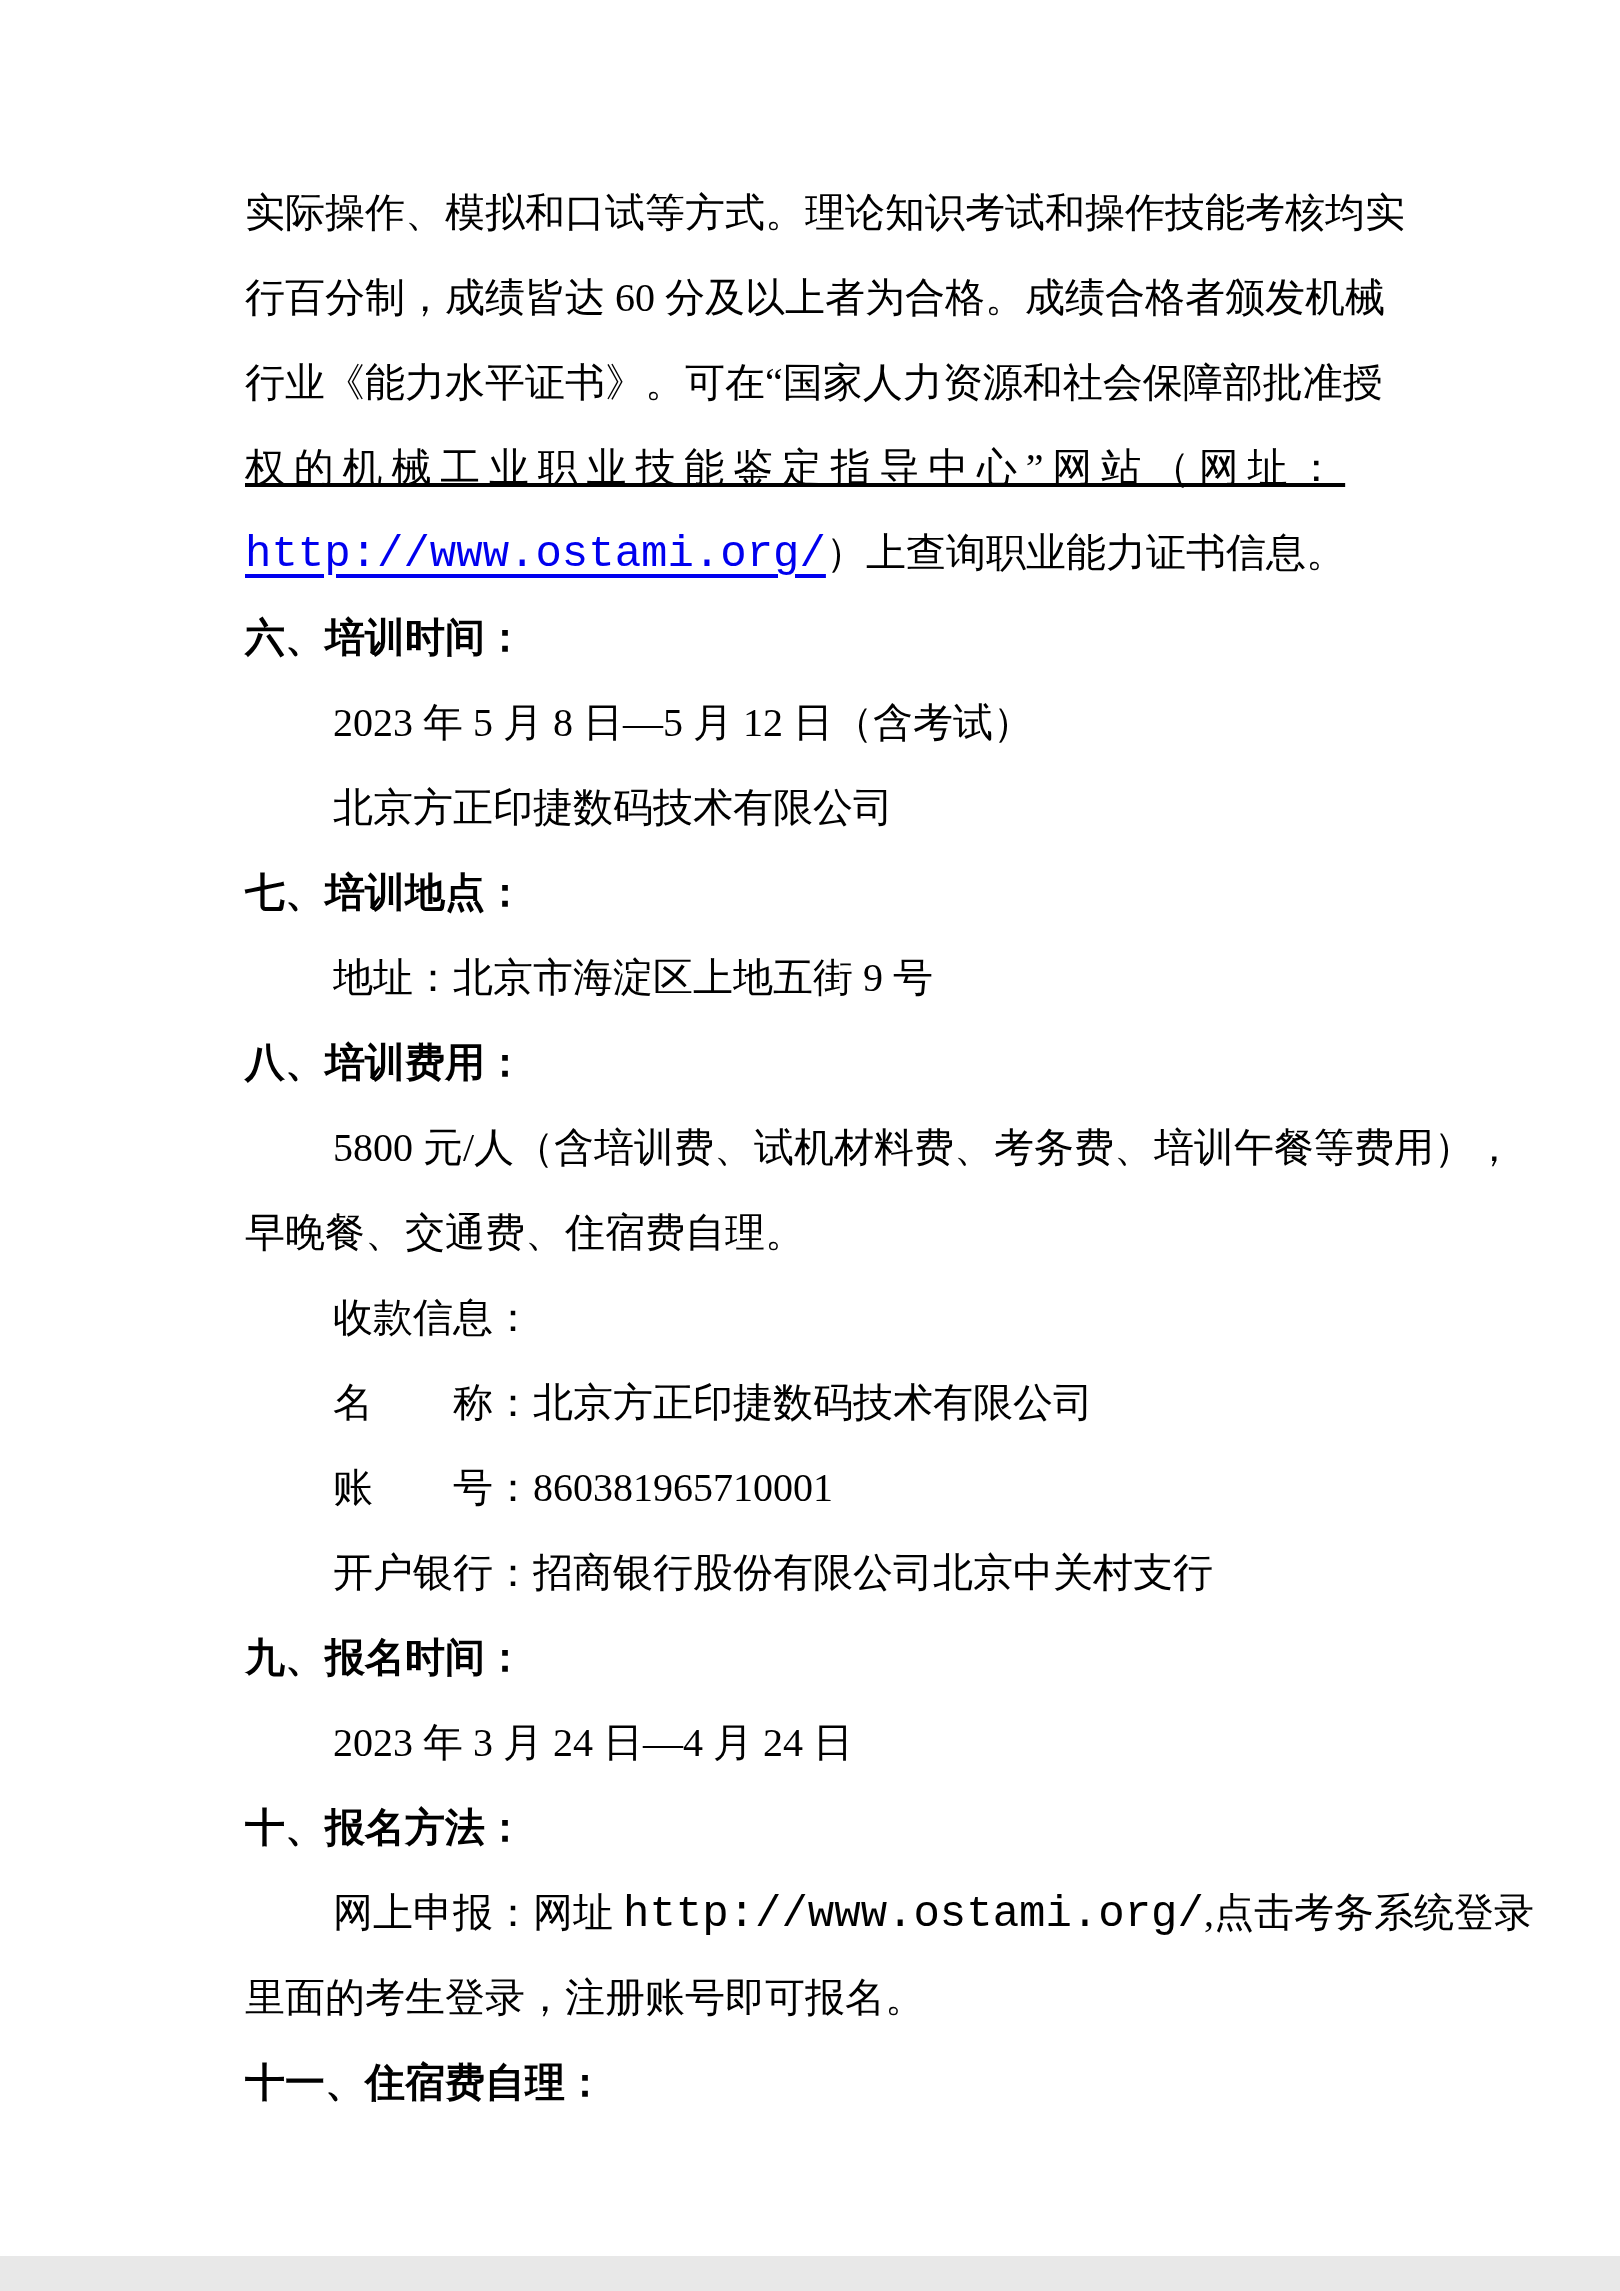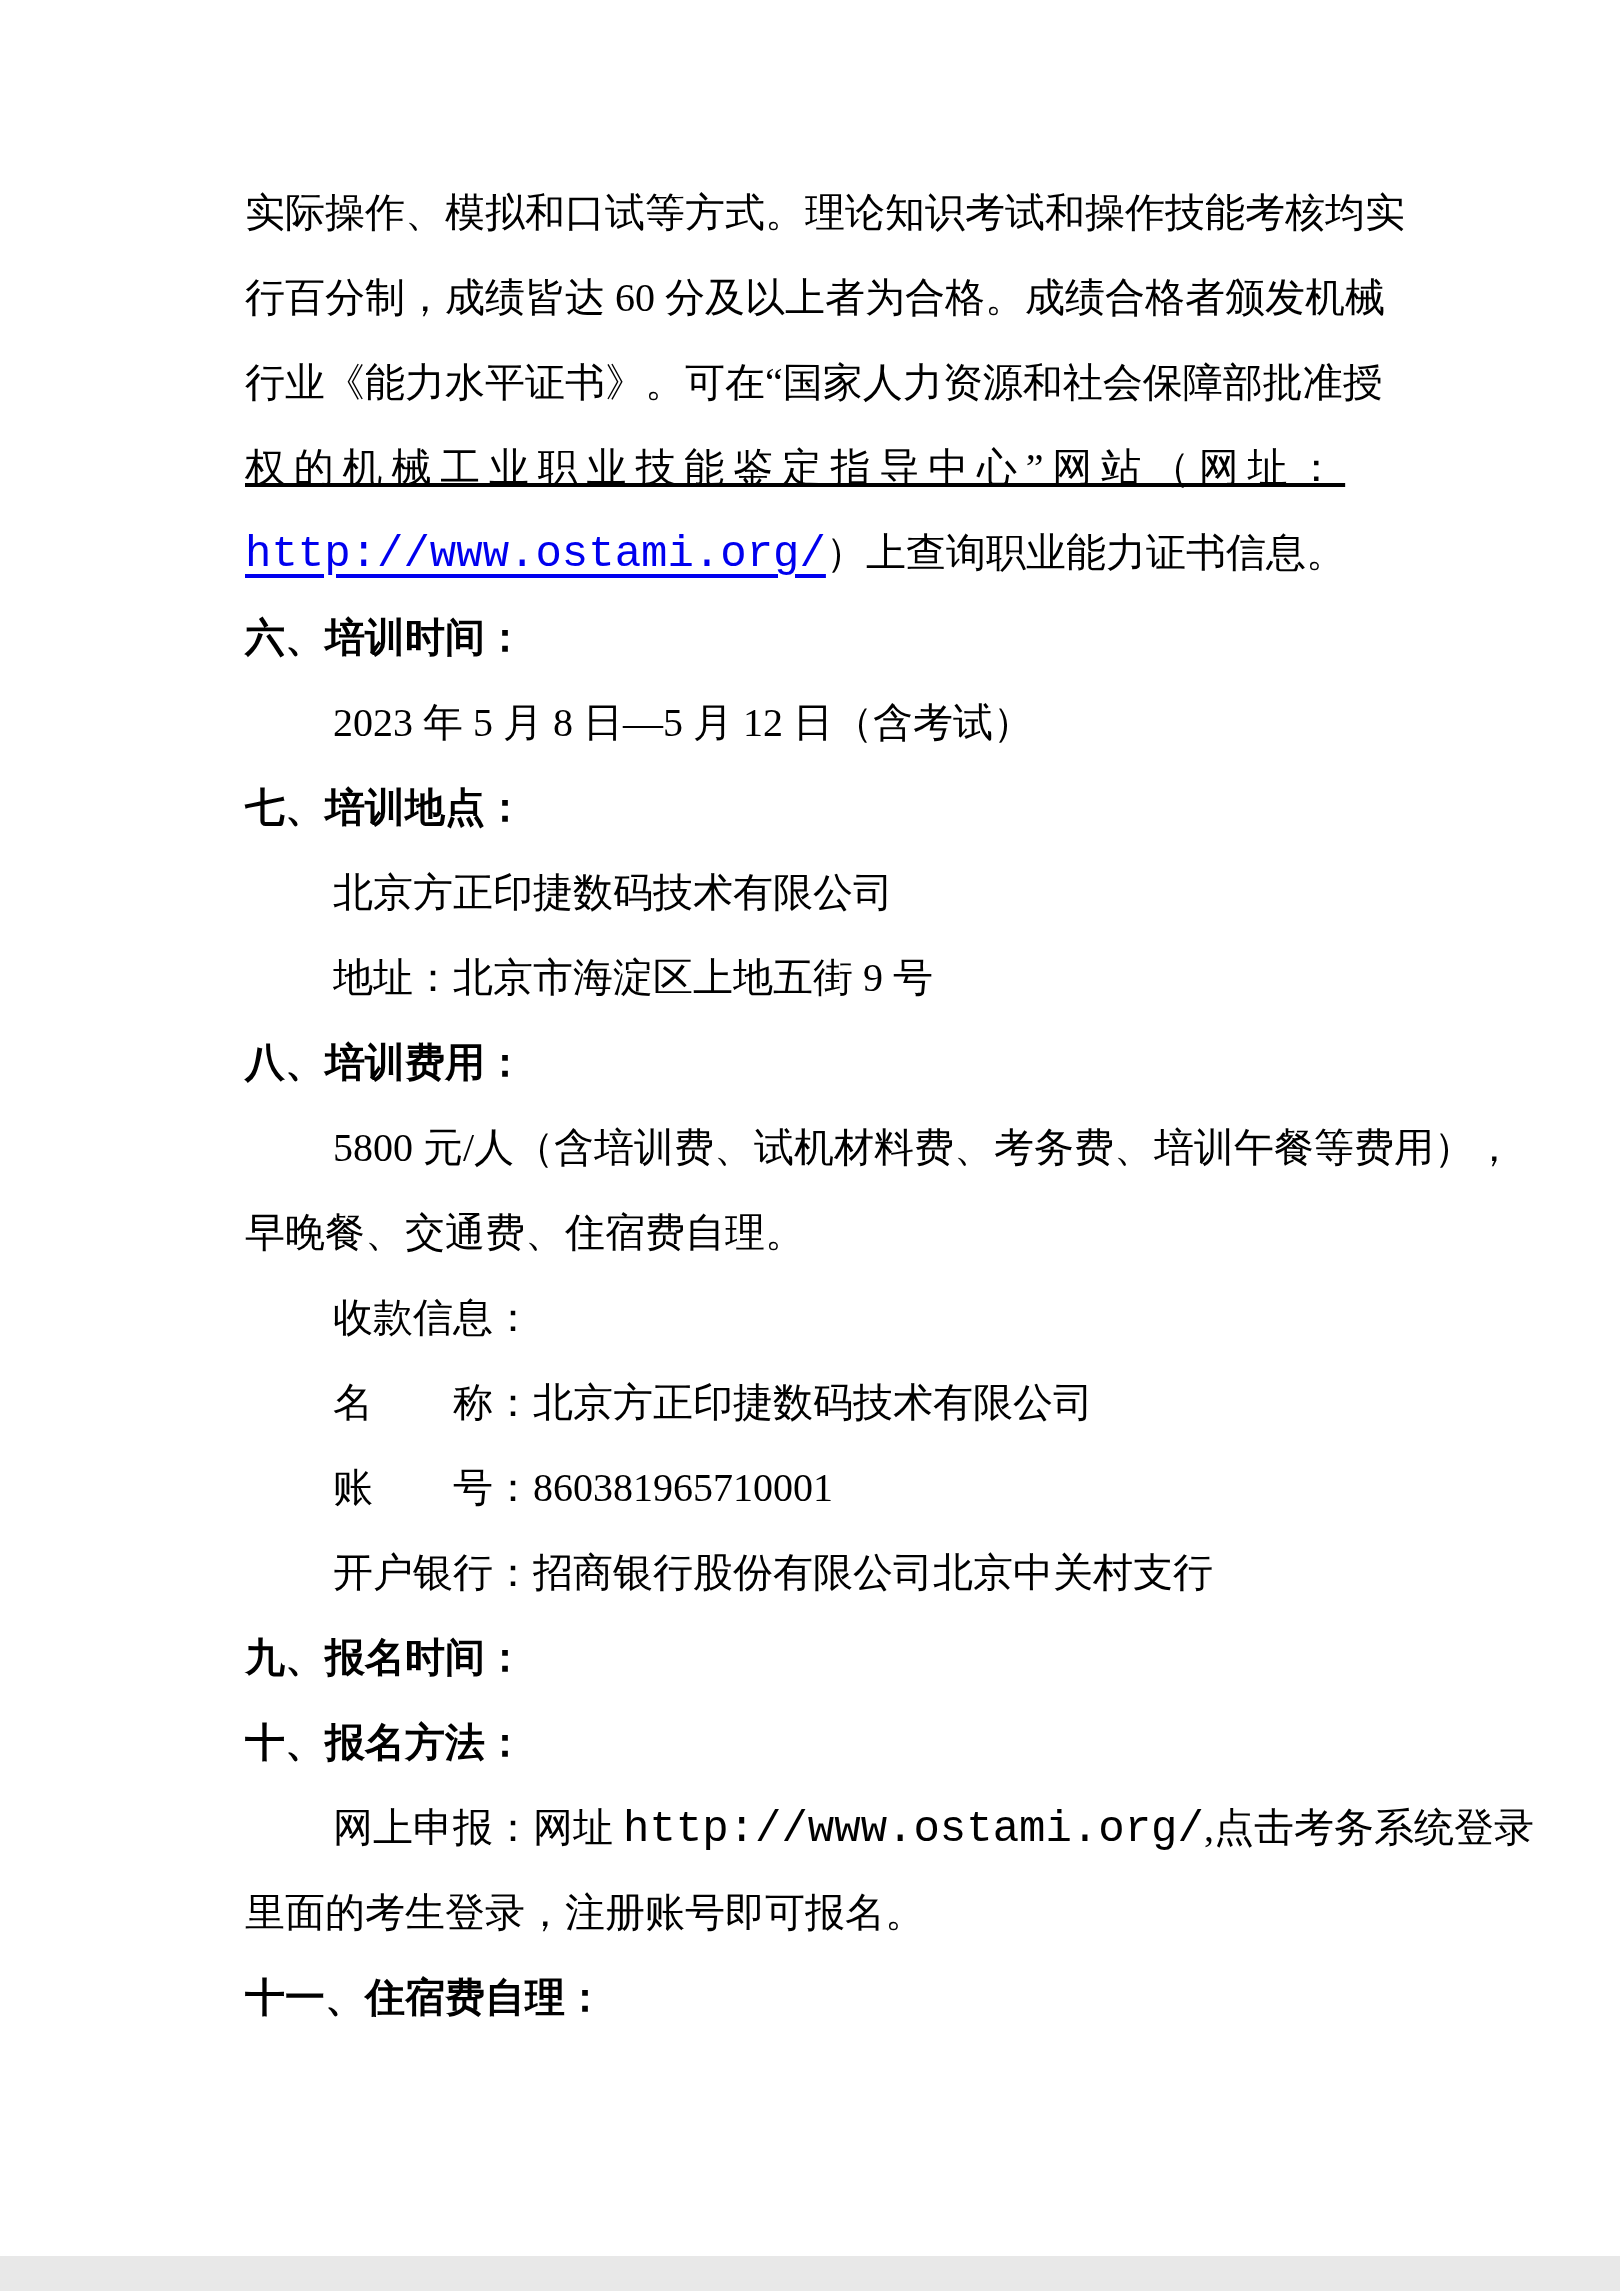--- a/index.html
+++ b/index.html
@@ -49,33 +49,34 @@
     <div class="line">实际操作、模拟和口试等方式。理论知识考试和操作技能考核均实</div>
     <div class="line">行百分制，成绩皆达 60 分及以上者为合格。成绩合格者颁发机械</div>
     <div class="line">行业《能力水平证书》。可在“国家人力资源和社会保障部批准授</div>
     <div class="line spread">权的机械工业职业技能鉴定指导中心”网站（网址：</div>
 
     <div class="line"><span class="url link">http://www.ostami.org/</span><span>）上查询职业能力证书信息。</span></div>
 
     <div class="line heading">六、培训时间：</div>
     <div class="line indent">2023 年 5 月 8 日—5 月 12 日（含考试）</div>
 
+    <div class="line indent">北京方正印捷数码技术有限公司</div>
     <div class="line heading">七、培训地点：</div>
-    <div class="line indent">北京方正印捷数码技术有限公司</div>
     <div class="line indent">地址：北京市海淀区上地五街 9 号</div>
 
     <div class="line heading">八、培训费用：</div>
     <div class="line indent">5800 元/人（含培训费、试机材料费、考务费、培训午餐等费用），</div>
     <div class="line">早晚餐、交通费、住宿费自理。</div>
     <div class="line indent">收款信息：</div>
     <div class="line indent">名　　称：北京方正印捷数码技术有限公司</div>
     <div class="line indent">账　　号：860381965710001</div>
     <div class="line indent">开户银行：招商银行股份有限公司北京中关村支行</div>
 
     <div class="line heading">九、报名时间：</div>
+    <div class="line indent">2023 年 3 月 24 日—4 月 24 日</div>
 
     <div class="line heading">十、报名方法：</div>
     <div class="line indent"><span>网上申报：网址 </span><span class="url">http://www.ostami.org/</span><span>,点击考务系统登录</span></div>
     <div class="line">里面的考生登录，注册账号即可报名。</div>
 
     <div class="line heading">十一、住宿费自理：</div>
 
   </div>
 </div>
 

